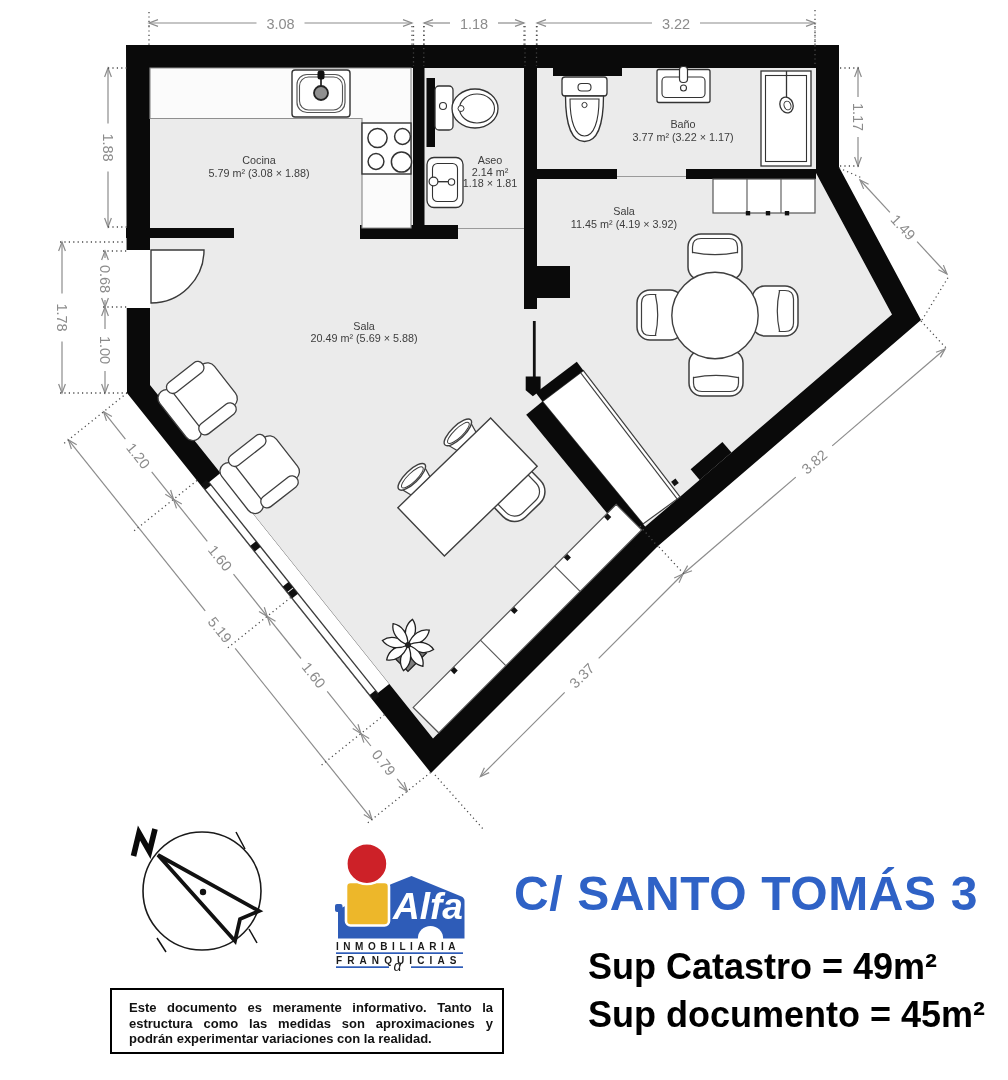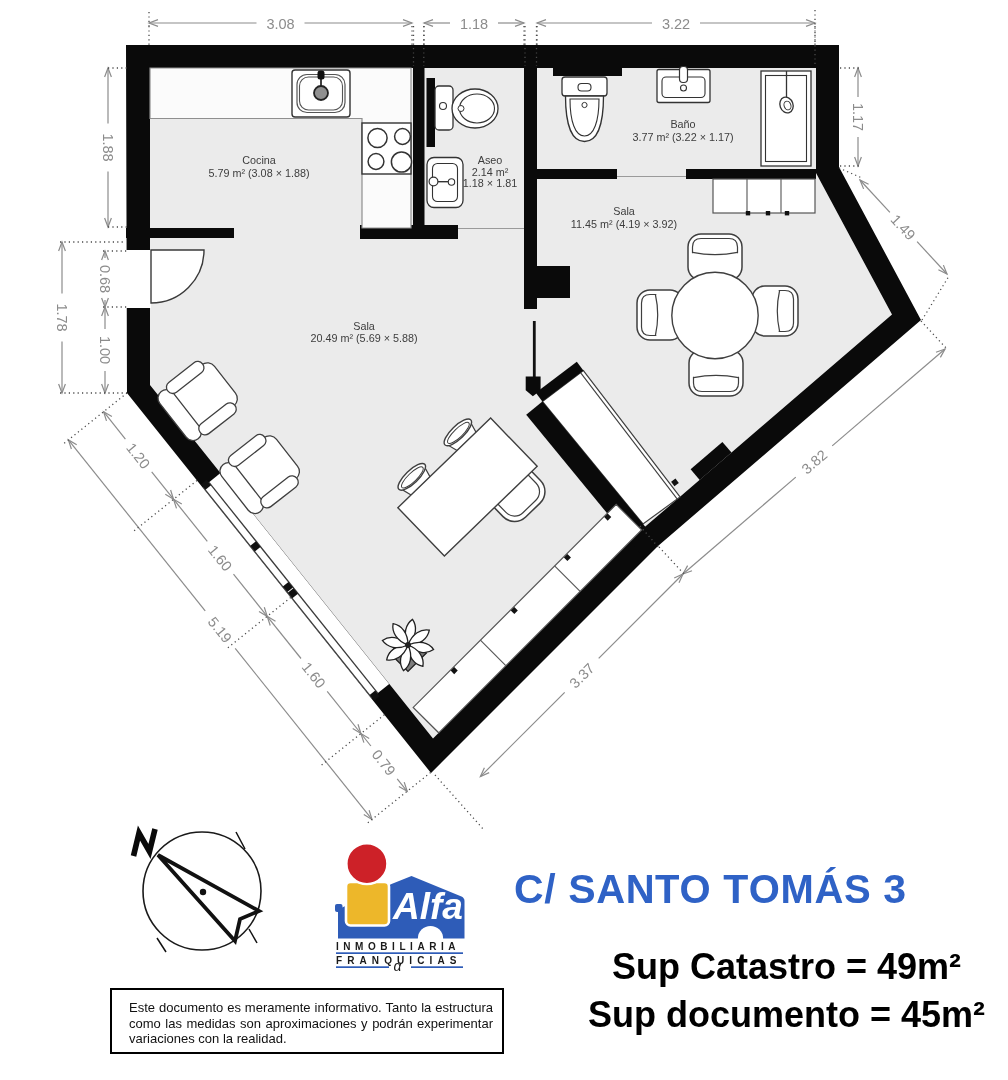--- a/index.html
+++ b/index.html
@@ -1,22 +1,22 @@
 <!DOCTYPE html>
 <html><head><meta charset="utf-8">
 <style>
 html,body{margin:0;padding:0;background:#fff;width:1008px;height:1080px;overflow:hidden}
 *{font-family:"Liberation Sans", sans-serif;}
 #plan{position:absolute;left:0;top:0}
 .title{position:absolute;left:514px;top:866px;width:470px;color:#2f62c6;font-weight:bold;white-space:nowrap;letter-spacing:0.6px}
-.title .bg{font-size:41px}
-.title .sm{font-size:40px}
+.title .bg{font-size:48px}
+.title .sm{font-size:48px}
 .sup{position:absolute;color:#000;font-weight:bold;font-size:36px;white-space:nowrap}
 .disc{position:absolute;left:110px;top:988px;width:394px;height:66px;border:2px solid #000;box-sizing:border-box}
-.disc p{margin:10px 9px 0 17px;font-size:13px;font-weight:normal;line-height:15.6px;text-align:justify;color:#111}
+.disc p{margin:10px 9px 0 17px;font-size:13px;font-weight:bold;line-height:15.6px;text-align:justify;color:#111}
 </style></head>
 <body>
 <svg id="plan" width="1008" height="1080" viewBox="0 0 1008 1080">
 
 <polygon points="150.0,68.0 816.0,68.0 816.0,173.0 892.0,314.6 641.8,529.6 433.0,738.5 150.0,384.9" fill="#ebebeb"></polygon>
 
 <path d="M126.0,45.0 L839.0,45.0 L839.0,167.0 L921.0,320.0 L658.0,546.0 L431.0,773.0 L127.0,393.0 Z M150.0,68.0 L816.0,68.0 L816.0,173.0 L892.0,314.6 L641.8,529.6 L433.0,738.5 L150.0,384.9 Z" fill="#0a0a0a" fill-rule="evenodd"></path>
 
 <rect x="124" y="250" width="27" height="58" fill="#fff"></rect>
 <path d="M151,250 L204,250 A53,53 0 0 1 151,303 Z" fill="#fff" stroke="#3a3a3a" stroke-width="1.4"></path>
@@ -344,19 +344,19 @@
 <text x="336" y="950" font-size="10" font-weight="bold" fill="#1a1a1a" letter-spacing="4.55" font-family="Liberation Sans, sans-serif">INMOBILIARIA</text>
 <rect x="336" y="952.3" width="127" height="1.7" fill="#2e5cb8"></rect>
 <text x="336" y="963.8" font-size="10" font-weight="bold" fill="#1a1a1a" letter-spacing="5.1" font-family="Liberation Sans, sans-serif">FRANQUICIAS</text>
 <rect x="336" y="966.3" width="53" height="1.7" fill="#2e5cb8"></rect>
 <rect x="411" y="966.3" width="52" height="1.7" fill="#2e5cb8"></rect>
 <text x="393.5" y="971" font-size="14" font-style="italic" fill="#1a1a1a" font-family="Liberation Serif, serif">α</text>
 </svg>
 
 <div class="title"><span class="bg">C/ S</span><span class="sm">ANTO</span><span class="bg"> T</span><span class="sm">OMÁS</span><span class="bg"> 3</span></div>
 
-<div class="sup" style="left:612px;top:946px">Sup Catastro = 49m²</div>
+<div class="sup" style="left:588px;top:946px">Sup Catastro = 49m²</div>
 
 <div class="sup" style="left:588px;top:994px">Sup documento = 45m²</div>
 
 <div class="disc">
     <p>Este documento es meramente informativo. Tanto la estructura como las medidas son aproximaciones y podrán experimentar variaciones con la realidad.</p>
   </div>
 
 </body></html>

